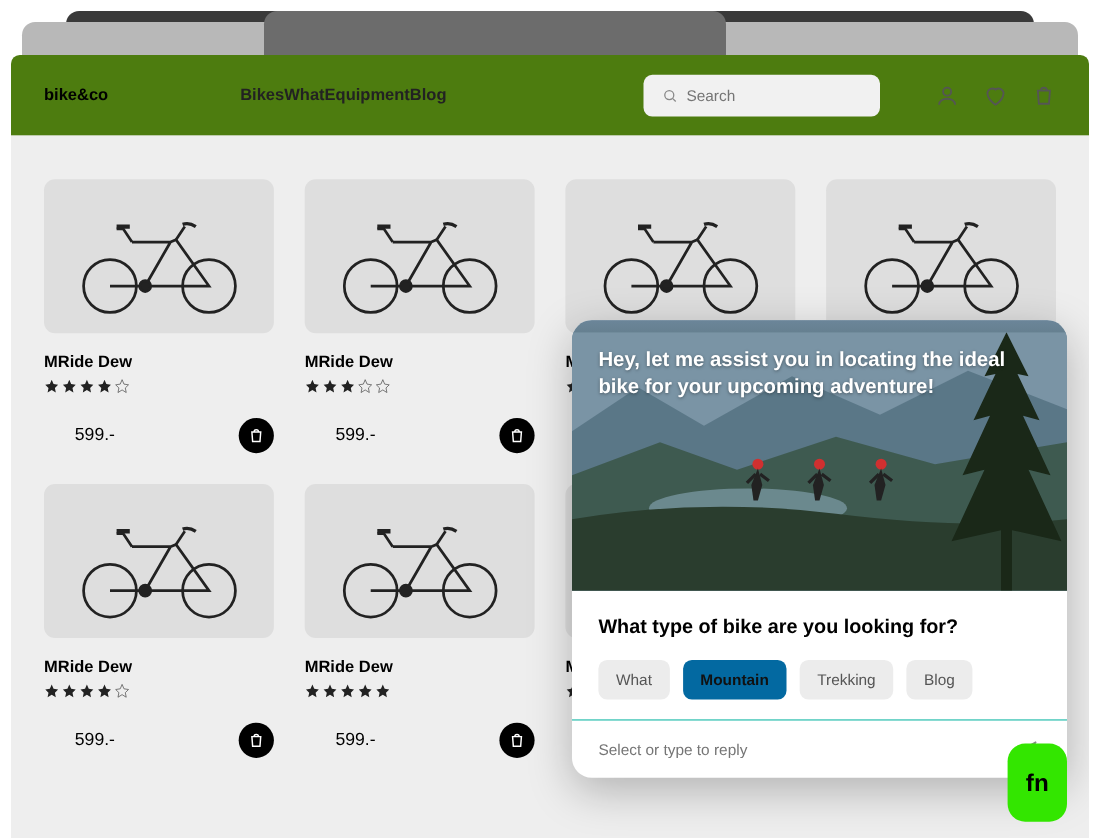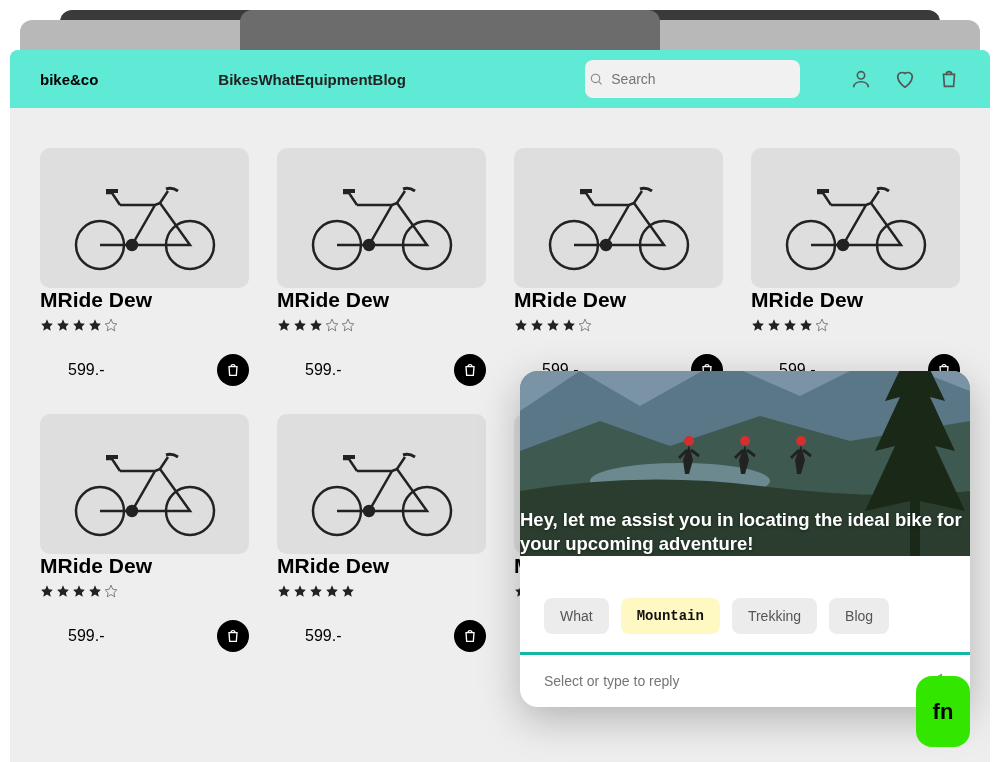--- a/index.html
+++ b/index.html
@@ -6,62 +6,62 @@
 body { font-family: -apple-system, BlinkMacSystemFont, "Segoe UI", Arial, sans-serif; background: #fff; width: 1000px; height: 762px; overflow: hidden; position: relative; }
 
 .stacked-tabs { position: relative; height: 50px; }
 .tab-layer { position: absolute; left: 50%; transform: translateX(-50%); border-radius: 12px 12px 0 0; }
 .tab-back { width: 880px; height: 40px; background: #3a3a3a; top: 10px; }
 .tab-front { width: 420px; height: 40px; background: #6c6c6c; top: 10px; left: 240px; transform: none; z-index: 1; }
 .tab-light { width: 960px; height: 30px; background: #b8b8b8; top: 20px; z-index: 0; }
 
 .app { position: absolute; top: 50px; left: 10px; right: 10px; bottom: 0; background: #eeeeee; border-radius: 8px 8px 0 0; overflow: hidden; }
 
-.navbar { background: #5eead4; height: 58px; display: flex; align-items: center; padding: 0 30px; gap: 30px; }
+.navbar { background: #4d7c0f; height: 73px; display: flex; align-items: center; padding: 0 30px; gap: 30px; }
 .brand { font-weight: 700; font-size: 15px; }
 .nav-links { display: flex; margin-left: 90px; }
 .nav-link { font-weight: 600; font-size: 15px; color: #222; cursor: pointer; }
 .spacer { flex: 1; }
-.search-wrap { display: flex; align-items: center; background: #f1f1f1; border-radius: 8px; height: 38px; width: 215px; padding: 0 4px; gap: 8px; }
+.search-wrap { display: flex; align-items: center; background: #f1f1f1; border-radius: 8px; height: 38px; width: 215px; padding: 0 17px; gap: 8px; }
 .search-wrap input { border: none; background: transparent; outline: none; font-size: 14px; color: #888; width: 100%; }
 .search-icon-svg { width: 16px; height: 16px; stroke: #888; fill: none; stroke-width: 2; }
 .header-icons { display: flex; gap: 22px; margin-left: 20px; }
 .hicon { width: 22px; height: 22px; stroke: #555; fill: none; stroke-width: 1.8; cursor: pointer; }
 
 .grid { padding: 40px 30px; display: grid; grid-template-columns: repeat(4, 1fr); gap: 28px; }
 .card { }
 .card-img { background: #dedede; border-radius: 10px; height: 140px; display: flex; align-items: center; justify-content: center; }
 .bike-svg { width: 170px; height: 110px; }
-.card-name { font-weight: 600; font-size: 21px; }
+.card-name { font-weight: 600; font-size: 15px; margin-top: 18px; }
 .stars { display: flex; gap: 2px; margin-top: 6px; }
 .star { width: 14px; height: 14px; }
 .star-fill { fill: #222; }
 .star-empty { fill: none; stroke: #555; stroke-width: 1.2; }
 .card-bottom { display: flex; justify-content: space-between; align-items: center; margin-top: 22px; }
 .price { font-weight: 400; font-size: 16px; margin-left: 28px; }
 .cart-btn { width: 32px; height: 32px; background: #000; border-radius: 50%; display: flex; align-items: center; justify-content: center; cursor: pointer; }
 .cart-btn svg { width: 16px; height: 16px; stroke: #fff; fill: none; stroke-width: 2; }
 
 .assistant { position: absolute; bottom: 55px; right: 20px; width: 450px; background: #fff; border-radius: 18px; box-shadow: 0 12px 40px rgba(0,0,0,0.25); overflow: hidden; z-index: 10; }
-.assistant-hero { height: 185px; background: linear-gradient(180deg, #6b8599 0%, #3d5a4a 40%, #2b3e2f 100%); position: relative; display: flex; align-items: flex-end; }
+.assistant-hero { height: 246px; background: linear-gradient(180deg, #6b8599 0%, #3d5a4a 40%, #2b3e2f 100%); position: relative; display: flex; align-items: flex-start; padding: 24px; }
 .hero-text { color: #fff; font-weight: 600; font-size: 18.5px; line-height: 1.3; z-index: 2; text-shadow: 0 1px 3px rgba(0,0,0,0.4); }
 .hero-scene { position: absolute; inset: 0; overflow: hidden; }
 .mtn { position: absolute; bottom: 0; }
 .tree { position: absolute; right: -5px; bottom: 0; width: 120px; height: 235px; }
 .tree path { fill: #1a2818; }
 .riders { position: absolute; bottom: 80px; left: 50%; transform: translateX(-50%); display: flex; gap: 24px; }
 .rider { width: 32px; height: 42px; }
 .rider .body { fill: #222; }
 .rider .helmet { fill: #d03030; }
 .assistant-body { padding: 22px 24px 18px; }
 .assistant-q { font-weight: 700; font-size: 18px; }
 .chips { display: flex; gap: 12px; margin-top: 20px; }
 .chip { padding: 10px 16px; border-radius: 8px; background: #ececec; font-size: 14px; font-weight: 500; color: #555; cursor: pointer; }
-.chip.active { background: #fef9c3; color: #111; font-weight: 600; font-family: Liberation Mono, monospace; }
-.assistant-input { border-top: 3px solid #14b8a6; padding: 16px 24px; display: flex; align-items: center; gap: 12px; }
+.chip.active { background: #0369a1; color: #111; font-weight: 600; }
+.assistant-input { border-top: 1px solid #14b8a6; padding: 16px 24px; display: flex; align-items: center; gap: 12px; }
 .assistant-input input { border: none; outline: none; font-size: 14px; color: #888; flex: 1; }
 .send-icon { width: 20px; height: 20px; stroke: #888; fill: none; stroke-width: 1.6; cursor: pointer; }
 
 .fab { position: absolute; bottom: 15px; right: 20px; width: 54px; height: 71px; background: #33e600; border-radius: 16px; display: flex; align-items: center; justify-content: center; font-weight: 700; font-size: 22px; z-index: 11; cursor: pointer; }
 </style>
 </head>
 <body>
 
 <div class="stacked-tabs">
   <div class="tab-layer tab-back"></div>
@@ -468,20 +468,21 @@
               <path class="body" d="M14 16 L6 24 M18 16 L26 22" stroke="#222" stroke-width="3" fill="none"></path>
             </svg>
         </div>
         <svg class="tree" viewBox="0 0 120 235">
           <path d="M60 0 L40 40 L50 38 L30 80 L45 76 L20 130 L40 125 L10 190 L55 180 L55 235 L65 235 L65 180 L110 190 L80 125 L100 130 L75 76 L90 80 L70 38 L80 40 Z"></path>
         </svg>
       </div>
       <div class="hero-text">Hey, let me assist you in locating the ideal bike for your upcoming adventure!</div>
     </div>
     <div class="assistant-body">
+      <div class="assistant-q">What type of bike are you looking for?</div>
       <div class="chips" id="chips">
           <div class="chip">What</div>
           <div class="chip active">Mountain</div>
           <div class="chip">Trekking</div>
           <div class="chip">Blog</div>
         </div>
     </div>
     <div class="assistant-input">
       <input placeholder="Select or type to reply" style="">
       <svg class="send-icon" viewBox="0 0 24 24">

